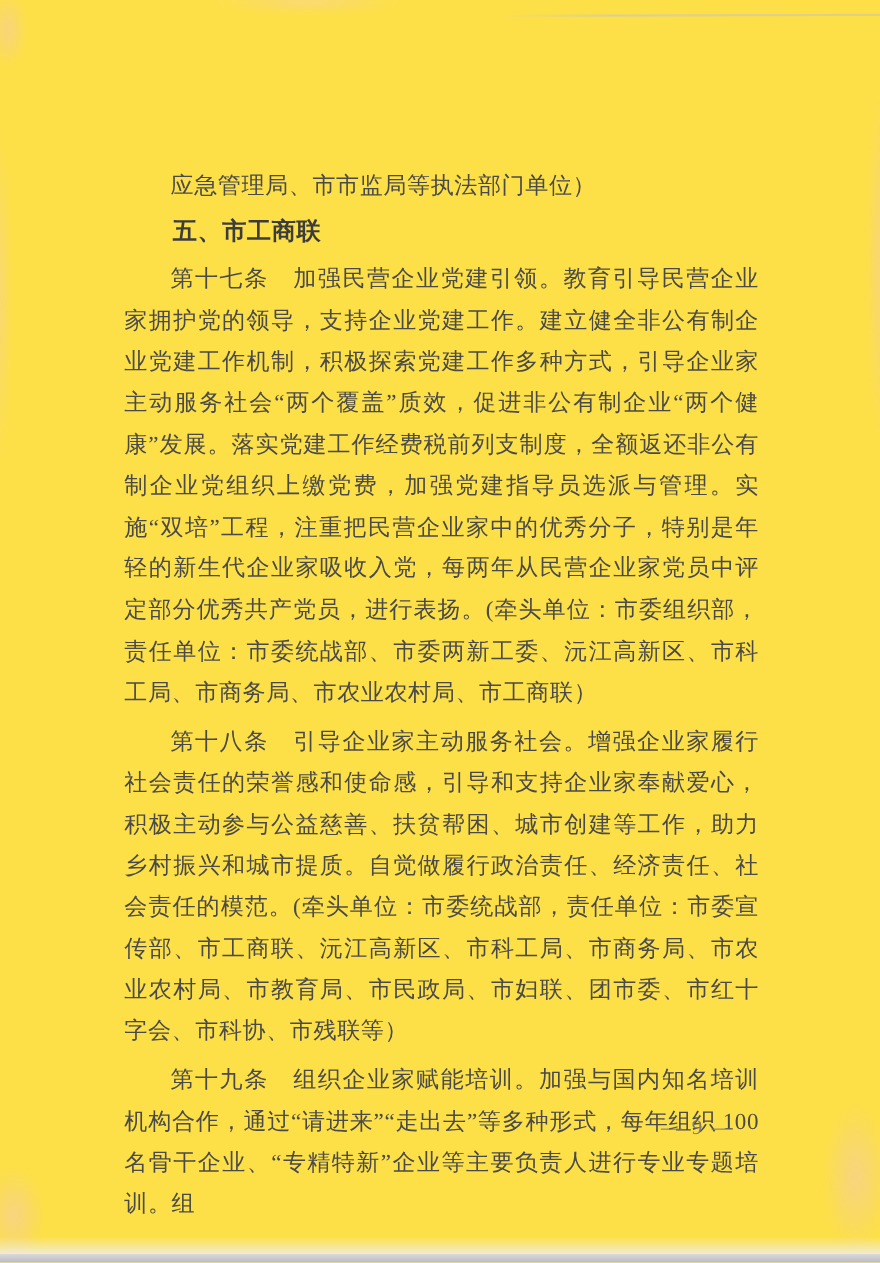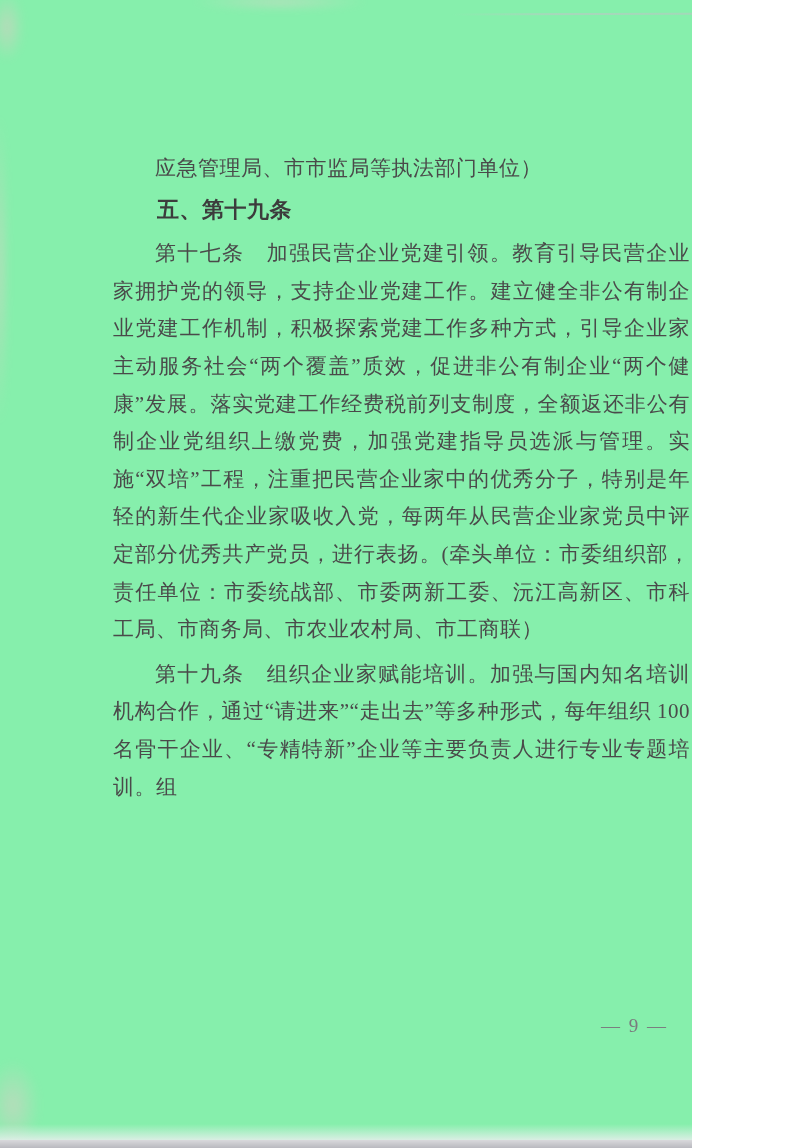--- a/index.html
+++ b/index.html
@@ -1,22 +1,22 @@
 <!DOCTYPE html>
 <html><head>
 <meta charset="utf-8">
 <style>
   * { box-sizing: border-box; }
   html, body { margin: 0; padding: 0; background: #ffffff; }
 
   .page {
     position: relative;
-    width: 692px;
+    width: 800px;
     height: 1148px;
-    background: #86efac;
+    background: #fde047;
     overflow: hidden;
     font-family: "Liberation Serif", "DejaVu Serif", serif;
   }
 
   
   .textblock {
     position: absolute;
     left: 113px;
     top: 150px;
     width: 577px;
@@ -82,22 +82,23 @@
   <div class="artifact top-line"></div>
   <div class="artifact pink-blob blob-topleft"></div>
   <div class="artifact pink-blob blob-topedge"></div>
   <div class="artifact pink-blob blob-leftedge"></div>
   <div class="artifact pink-blob blob-rightedge"></div>
   <div class="artifact pink-blob blob-bottomleft"></div>
   <div class="artifact pink-blob blob-bottomright"></div>
 
   <div class="textblock">
     <p class="continuation">应急管理局、市市监局等执法部门单位）</p>
-    <p class="section-heading">五、第十九条</p>
+    <p class="section-heading">五、市工商联</p>
     <p class="article">第十七条　加强民营企业党建引领。教育引导民营企业家拥护党的领导，支持企业党建工作。建立健全非公有制企业党建工作机制，积极探索党建工作多种方式，引导企业家主动服务社会“两个覆盖”质效，促进非公有制企业“两个健康”发展。落实党建工作经费税前列支制度，全额返还非公有制企业党组织上缴党费，加强党建指导员选派与管理。实施“双培”工程，注重把民营企业家中的优秀分子，特别是年轻的新生代企业家吸收入党，每两年从民营企业家党员中评定部分优秀共产党员，进行表扬。(牵头单位：市委组织部，责任单位：市委统战部、市委两新工委、沅江高新区、市科工局、市商务局、市农业农村局、市工商联）</p>
+    <p class="article">第十八条　引导企业家主动服务社会。增强企业家履行社会责任的荣誉感和使命感，引导和支持企业家奉献爱心，积极主动参与公益慈善、扶贫帮困、城市创建等工作，助力乡村振兴和城市提质。自觉做履行政治责任、经济责任、社会责任的模范。(牵头单位：市委统战部，责任单位：市委宣传部、市工商联、沅江高新区、市科工局、市商务局、市农业农村局、市教育局、市民政局、市妇联、团市委、市红十字会、市科协、市残联等）</p>
     <p class="article">第十九条　组织企业家赋能培训。加强与国内知名培训机构合作，通过“请进来”“走出去”等多种形式，每年组织 100 名骨干企业、“专精特新”企业等主要负责人进行专业专题培训。组</p>
   </div>
 
   <div class="page-number">— 9 —</div>
 
   <div class="artifact bottom-shadow"></div>
   <div class="artifact bottom-bar"></div>
 
 </div>
 

